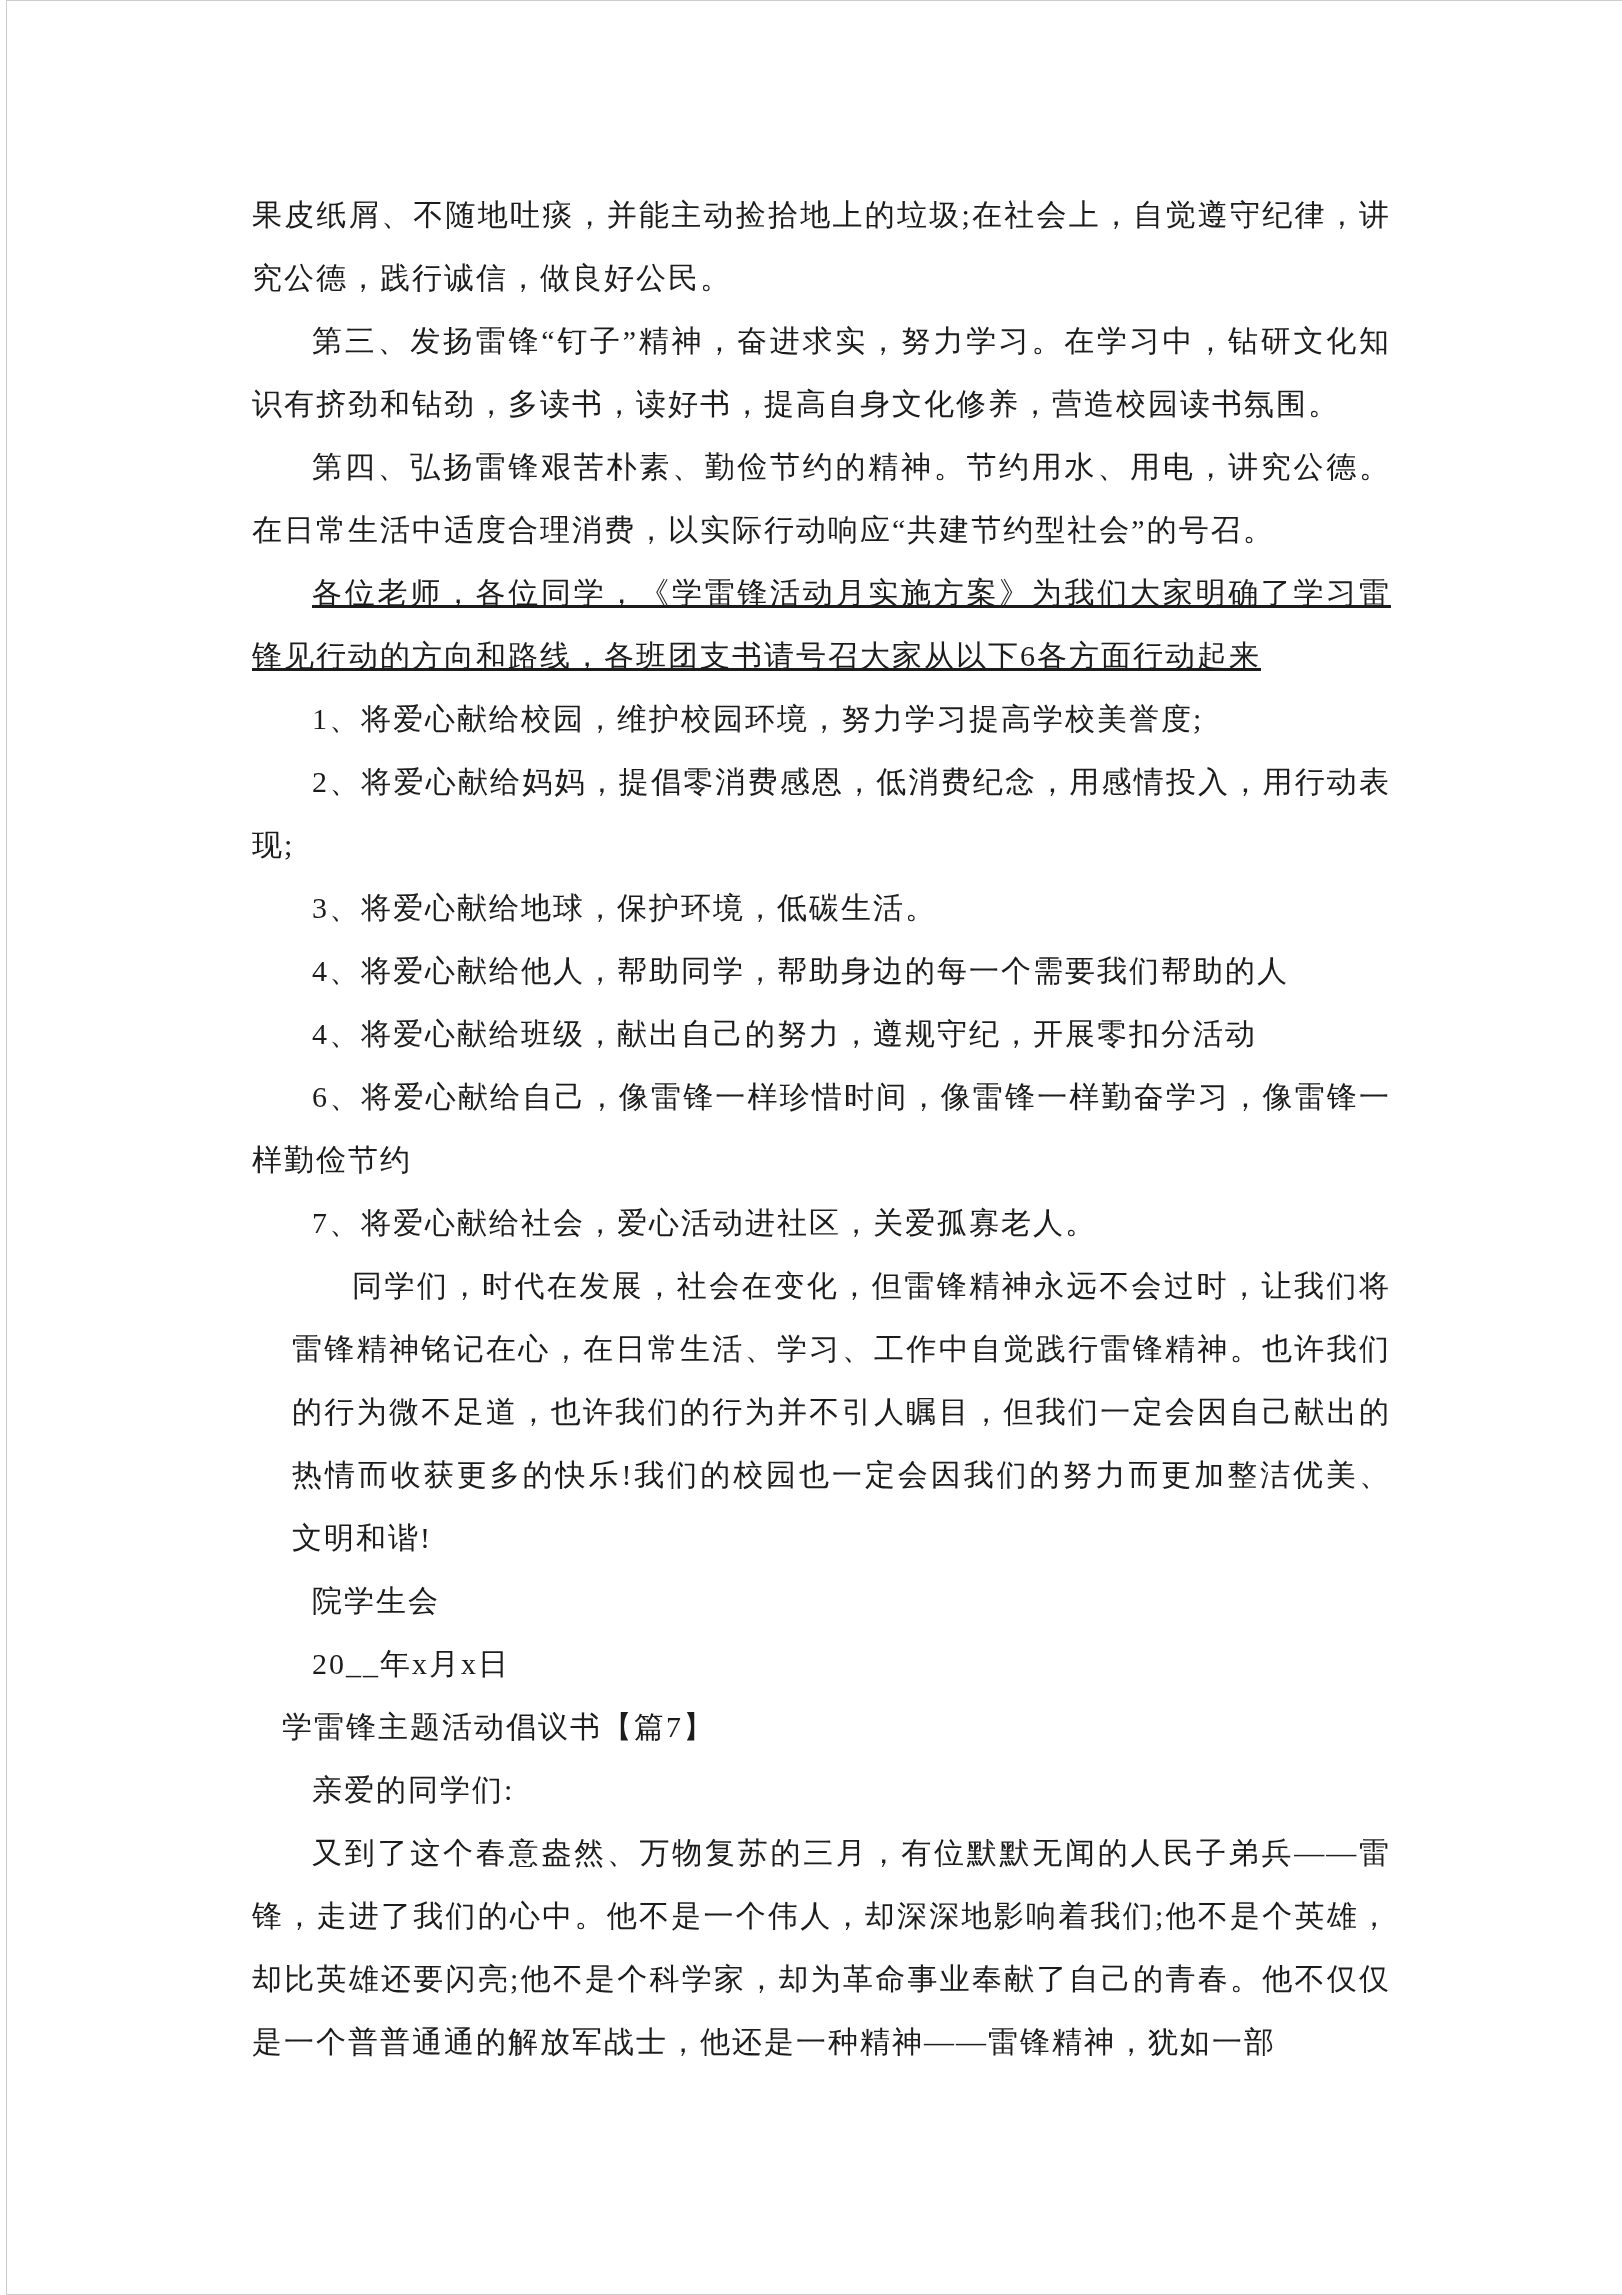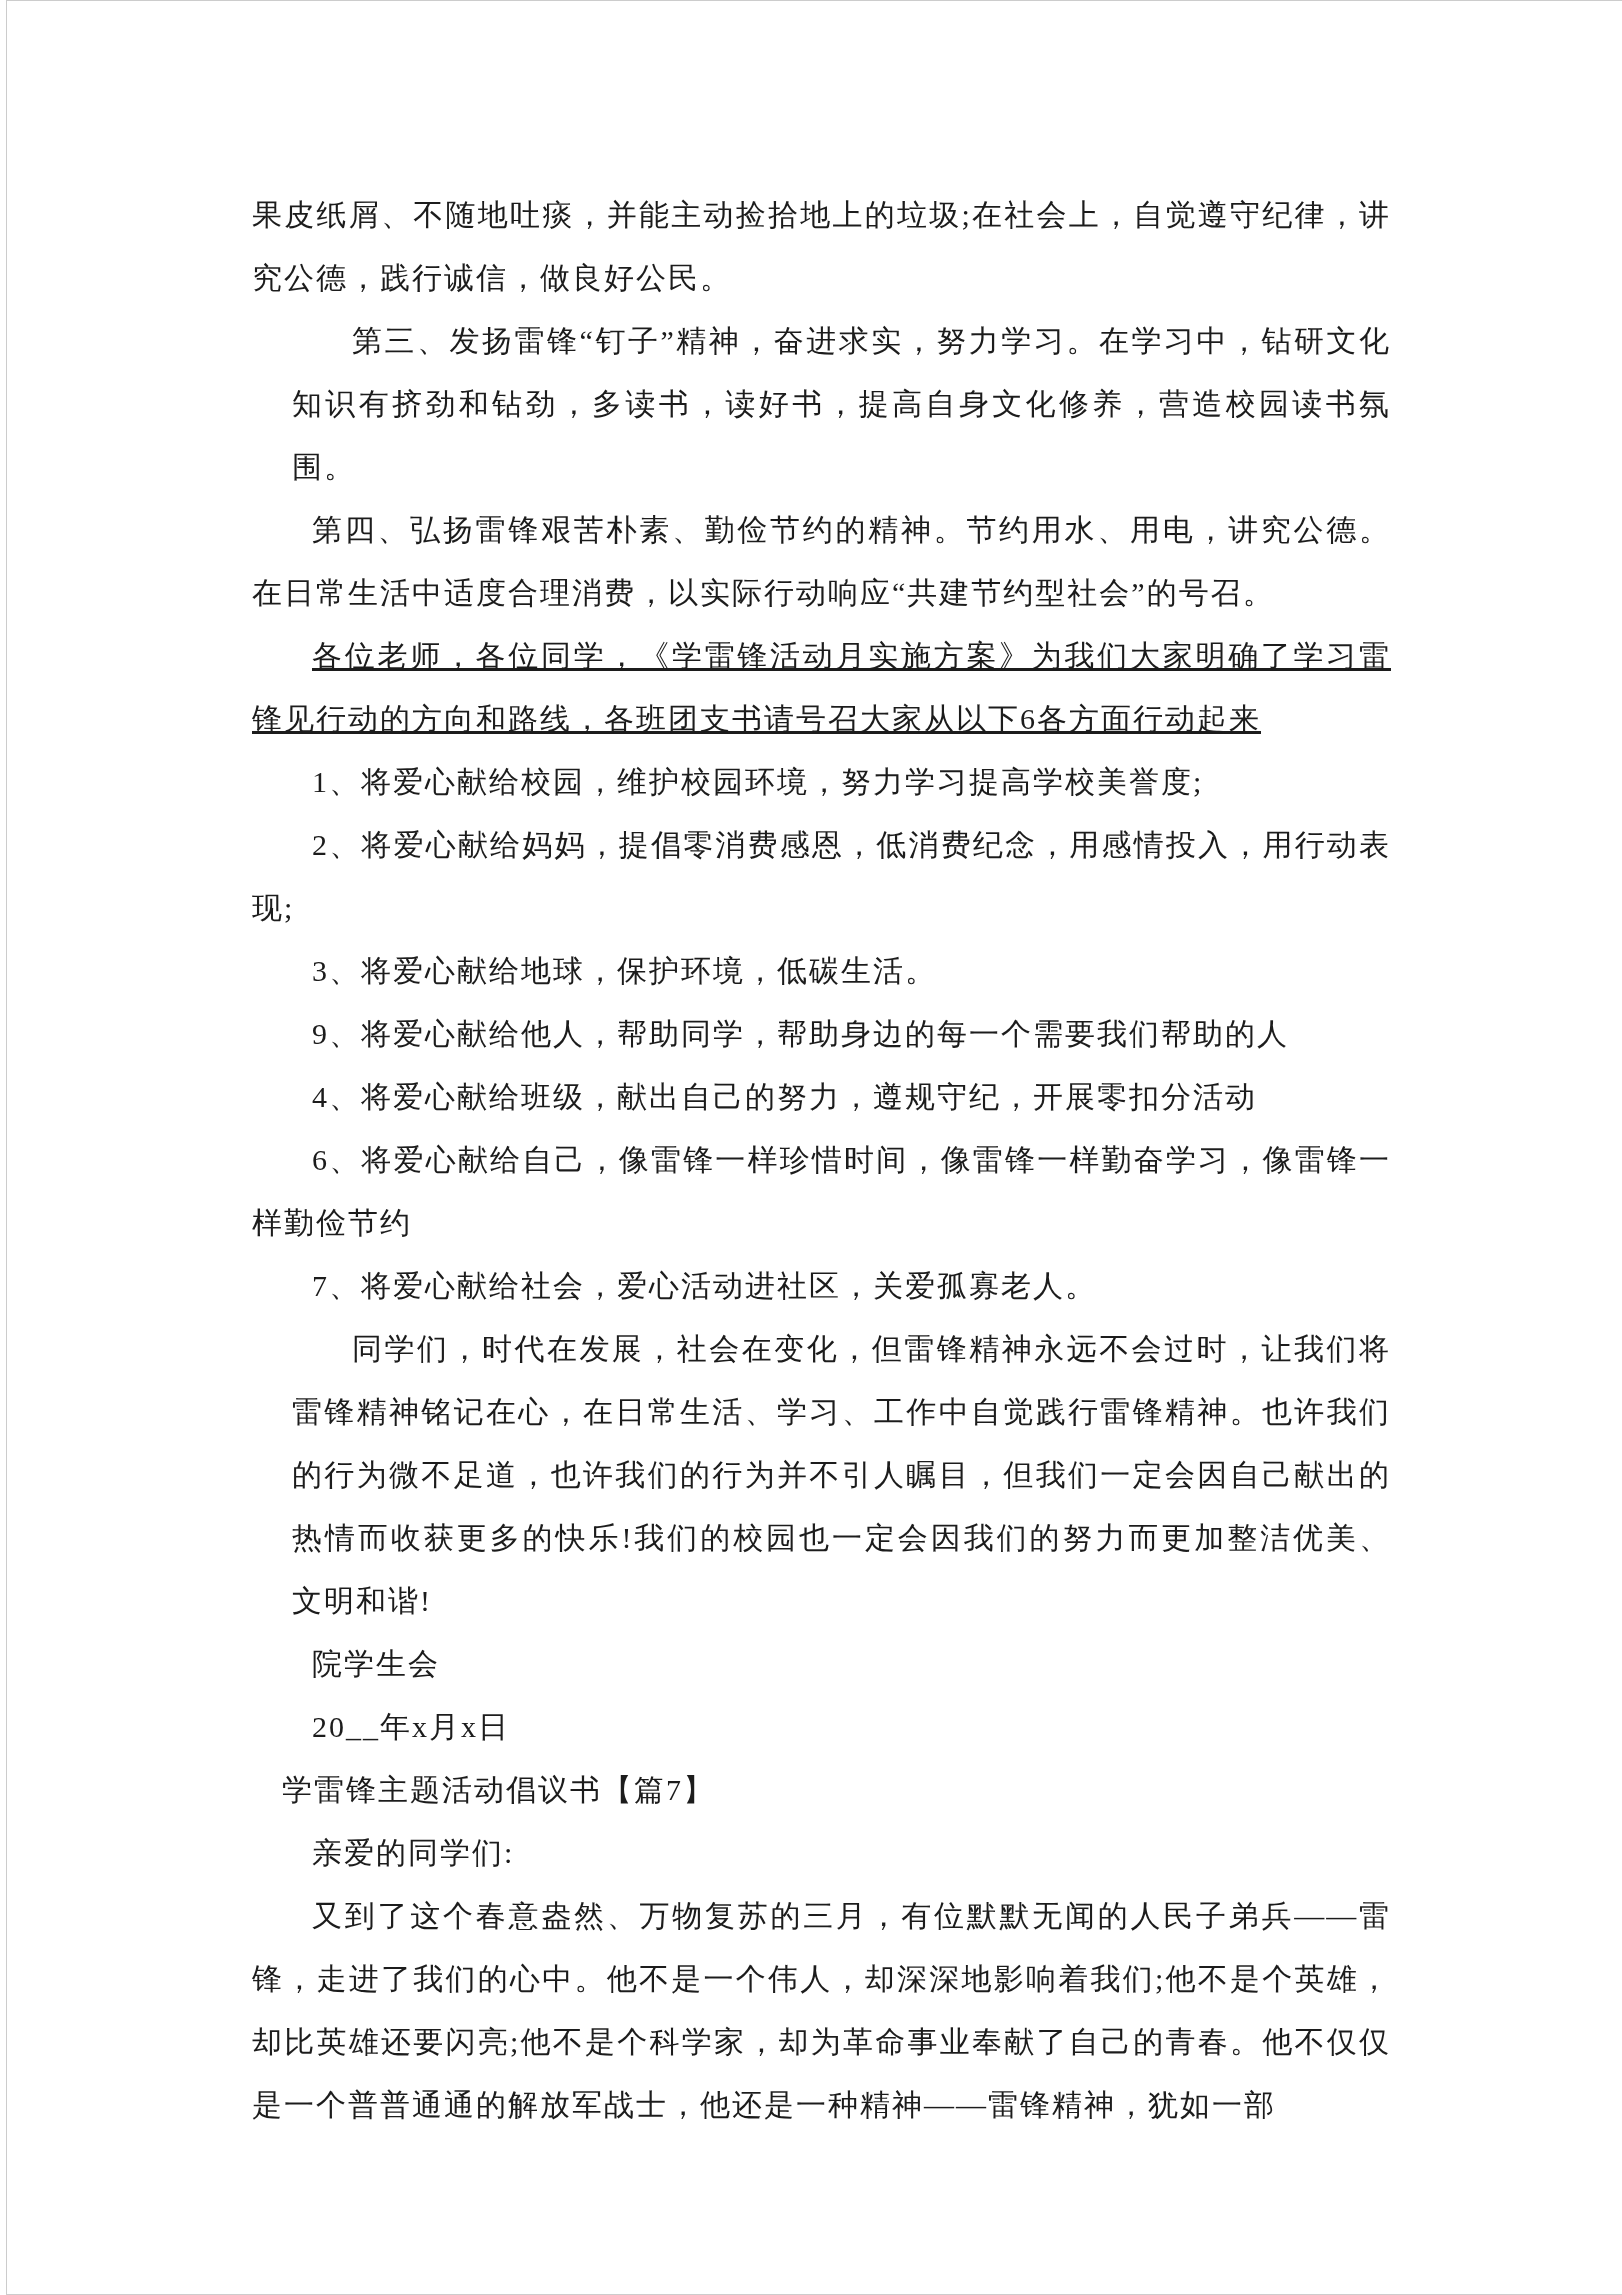--- a/index.html
+++ b/index.html
@@ -39,27 +39,27 @@
     margin: 0;
     padding: 0;
   }
 </style>
 </head>
 <body>
 
 <div class="doc-page" style="background: rgb(255, 255, 255);">
   <div class="doc-body" style="color: rgb(28, 28, 28);">
       <p class="para" style="text-indent: 0em;">果皮纸屑、不随地吐痰，并能主动捡拾地上的垃圾;在社会上，自觉遵守纪律，讲究公德，践行诚信，做良好公民。</p>
-      <p class="para" style="text-indent: 2em; margin-left: 40px;">第三、发扬雷锋“钉子”精神，奋进求实，努力学习。在学习中，钻研文化知识有挤劲和钻劲，多读书，读好书，提高自身文化修养，营造校园读书氛围。</p>
+      <p class="para" style="text-indent: 2em;">第三、发扬雷锋“钉子”精神，奋进求实，努力学习。在学习中，钻研文化知识有挤劲和钻劲，多读书，读好书，提高自身文化修养，营造校园读书氛围。</p>
       <p class="para" style="text-indent: 2em;">第四、弘扬雷锋艰苦朴素、勤俭节约的精神。节约用水、用电，讲究公德。在日常生活中适度合理消费，以实际行动响应“共建节约型社会”的号召。</p>
       <p class="para" style="text-indent: 2em; text-decoration: underline;">各位老师，各位同学，《学雷锋活动月实施方案》为我们大家明确了学习雷锋见行动的方向和路线，各班团支书请号召大家从以下6各方面行动起来</p>
       <p class="para" style="text-indent: 2em;">1、将爱心献给校园，维护校园环境，努力学习提高学校美誉度;</p>
       <p class="para" style="text-indent: 2em;">2、将爱心献给妈妈，提倡零消费感恩，低消费纪念，用感情投入，用行动表现;</p>
       <p class="para" style="text-indent: 2em;">3、将爱心献给地球，保护环境，低碳生活。</p>
-      <p class="para" style="text-indent: 2em;">9、将爱心献给他人，帮助同学，帮助身边的每一个需要我们帮助的人</p>
+      <p class="para" style="text-indent: 2em;">4、将爱心献给他人，帮助同学，帮助身边的每一个需要我们帮助的人</p>
       <p class="para" style="text-indent: 2em;">4、将爱心献给班级，献出自己的努力，遵规守纪，开展零扣分活动</p>
       <p class="para" style="text-indent: 2em;">6、将爱心献给自己，像雷锋一样珍惜时间，像雷锋一样勤奋学习，像雷锋一样勤俭节约</p>
       <p class="para" style="text-indent: 2em;">7、将爱心献给社会，爱心活动进社区，关爱孤寡老人。</p>
       <p class="para" style="text-indent: 2em; margin-left: 40px;">同学们，时代在发展，社会在变化，但雷锋精神永远不会过时，让我们将雷锋精神铭记在心，在日常生活、学习、工作中自觉践行雷锋精神。也许我们的行为微不足道，也许我们的行为并不引人瞩目，但我们一定会因自己献出的热情而收获更多的快乐!我们的校园也一定会因我们的努力而更加整洁优美、文明和谐!</p>
       <p class="para" style="text-indent: 2em;">院学生会</p>
       <p class="para" style="text-indent: 2em;">20__年x月x日</p>
       <p class="para" style="text-indent: 1em;">学雷锋主题活动倡议书【篇7】</p>
       <p class="para" style="text-indent: 2em;">亲爱的同学们:</p>
       <p class="para" style="text-indent: 2em;">又到了这个春意盎然、万物复苏的三月，有位默默无闻的人民子弟兵——雷锋，走进了我们的心中。他不是一个伟人，却深深地影响着我们;他不是个英雄，却比英雄还要闪亮;他不是个科学家，却为革命事业奉献了自己的青春。他不仅仅是一个普普通通的解放军战士，他还是一种精神——雷锋精神，犹如一部</p>
     </div>

